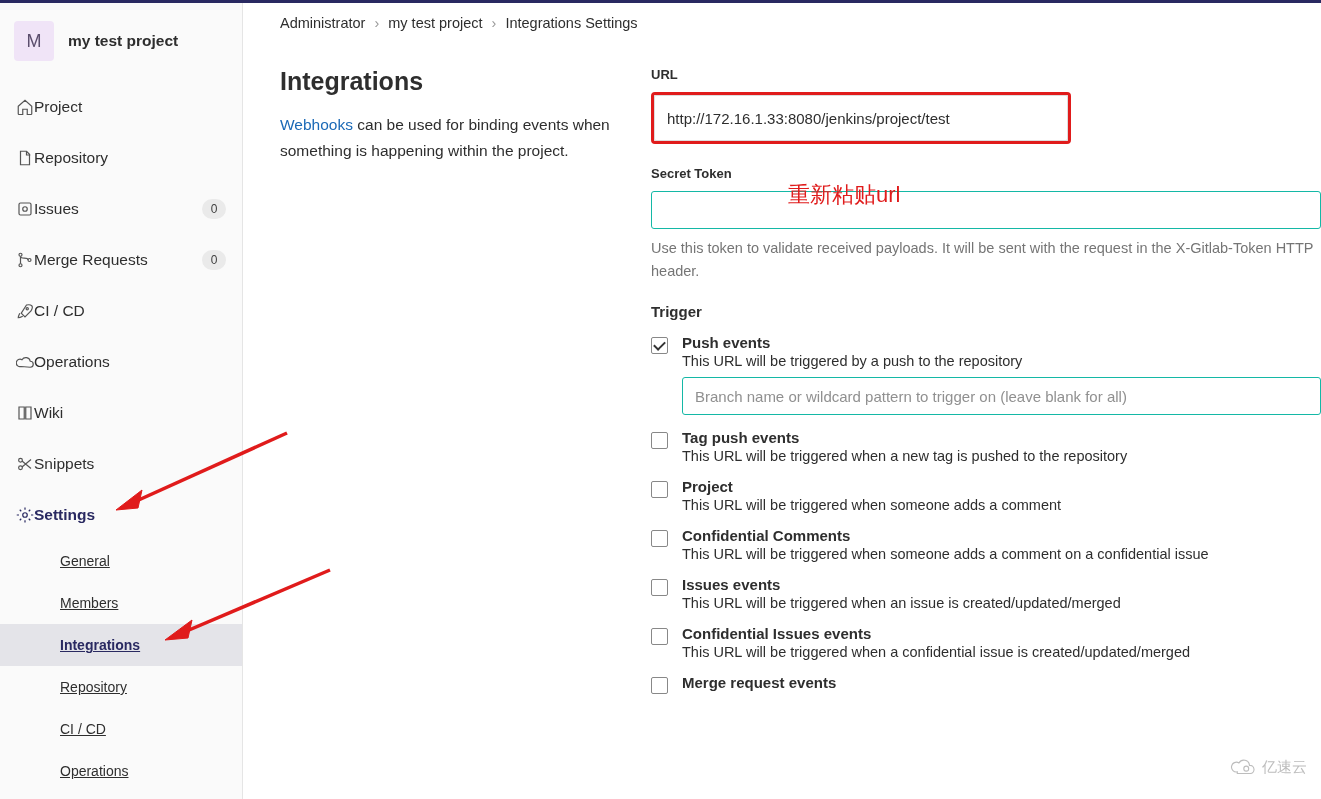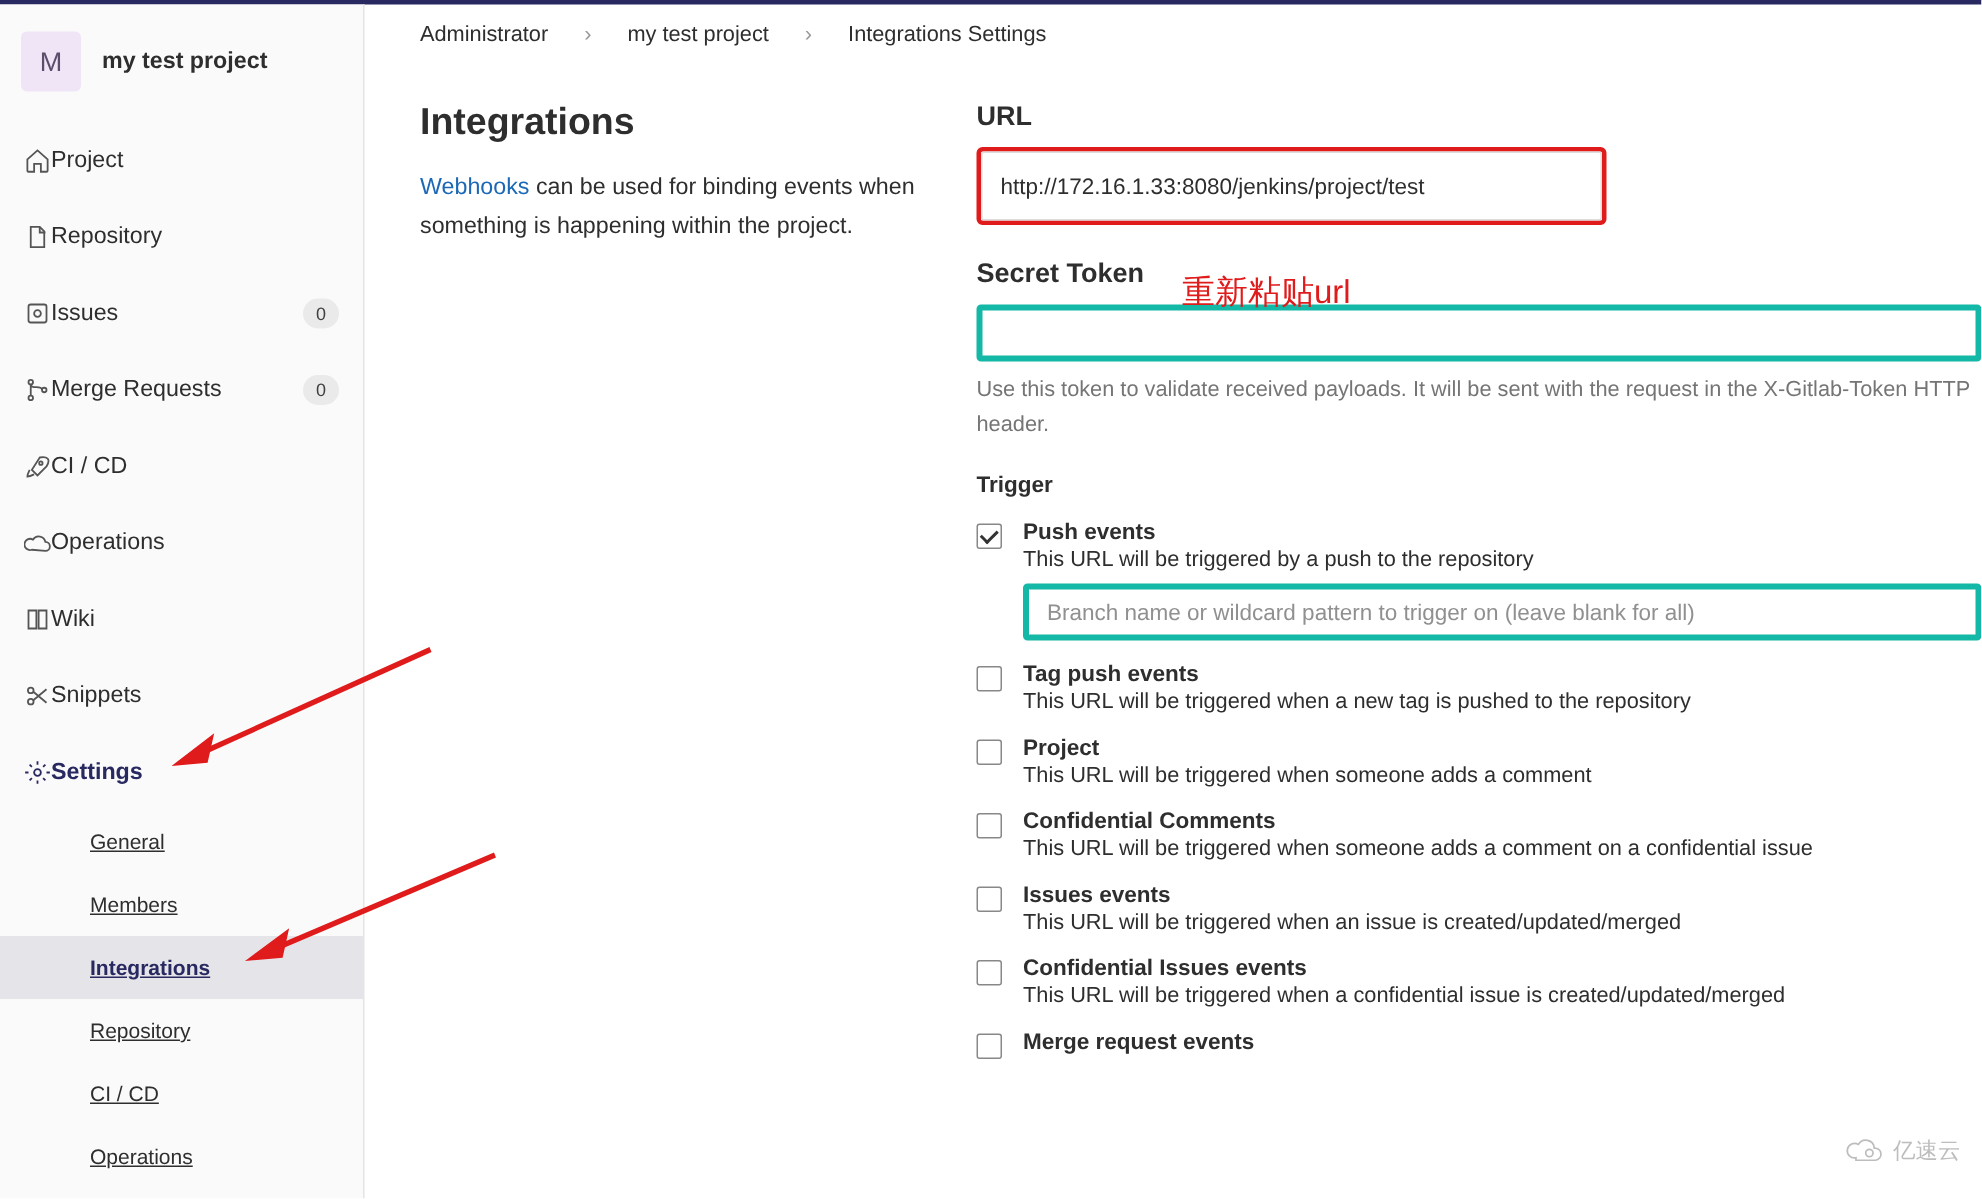--- a/index.html
+++ b/index.html
@@ -44,38 +44,38 @@
   .sub-item {
     height: 42px; display: flex; align-items: center;
     padding-left: 60px; font-size: 14px; color: #2e2e2e; cursor: pointer; text-decoration: underline;
   }
   .sub-item.active {
     background: #e4e4e9; font-weight: 700; color: #292961;
   }
 
   
   .main { flex: 1; padding: 12px 0 0 37px; overflow: hidden; }
-  .crumbs { font-size: 14.5px; color: #2e2e2e; display: flex; align-items: center; gap: 24px; margin-bottom: 36px; }
+  .crumbs { font-size: 14.5px; color: #2e2e2e; display: flex; align-items: center; gap: 9px; margin-bottom: 36px; }
   .crumbs .sep { color: #999; }
   .crumbs .last { font-weight: 400; }
   .crumbs a { color: #2e2e2e; text-decoration: none; cursor:pointer;}
 
   .cols { display: flex; gap: 38px; }
 
   .left-col { width: 333px; }
   .left-col h1 { font-size: 25px; font-weight: 600; margin-bottom: 16px; }
   .desc { font-size: 15.5px; line-height: 1.7; color: #2e2e2e; }
   .desc .link { color: #1b69b6; cursor: pointer; }
 
   .right-col { flex: 1; }
-  .field-label { font-size: 18px; font-weight: 600; color: #2e2e2e; margin-bottom: 10px; display:block;}
+  .field-label { font-size: 13px; font-weight: 600; color: #2e2e2e; margin-bottom: 10px; display:block;}
   .section-label { font-size: 15px; font-weight: 600; color: #2e2e2e; margin-bottom: 14px; margin-top: 10px; display:block;}
 
   .input {
-    width: 100%; height: 38px; border: 4px solid #14b8a6; border-radius: 3px;
+    width: 100%; height: 38px; border: 1px solid #14b8a6; border-radius: 3px;
     padding: 0 12px; font-size: 15px; color: #2e2e2e; background:#fff;
   }
   .input::placeholder { color: #909090; }
   .url-wrap { border: 3px solid #e01b1b; border-radius: 4px; padding: 0; margin-bottom: 22px; position: relative; width: 420px; }
   .url-wrap .input { border: 1px solid #ddd; border-radius: 2px; height: 46px;}
 
   .help { font-size: 14.5px; color: #757575; line-height: 1.6; margin-top: 8px; }
 
   .field-block { margin-bottom: 20px; }
 

